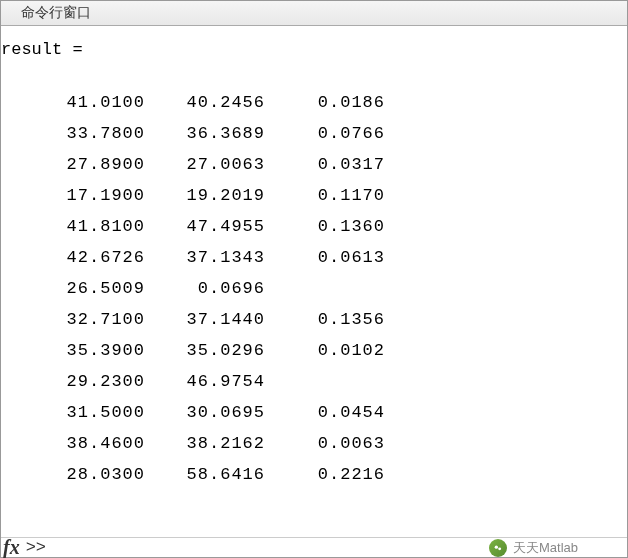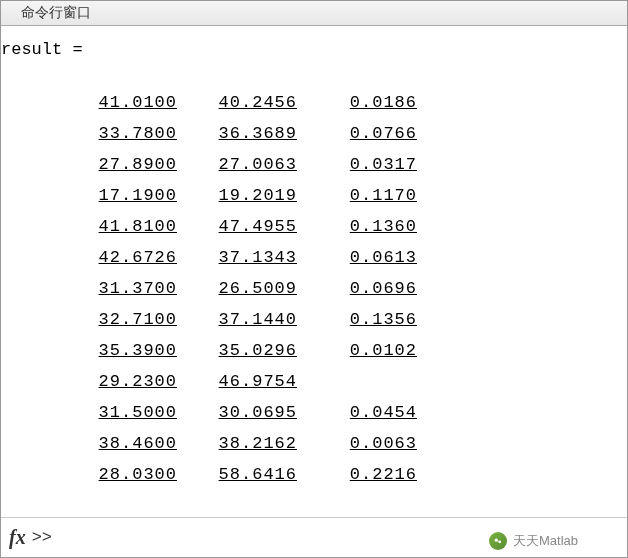--- a/index.html
+++ b/index.html
@@ -36,59 +36,58 @@
       font-family: "Courier New", "SimSun", monospace;
       font-size: 17px;
       color: #000;
       position: relative;
       overflow: hidden;
     }
     .result-label {
       margin-bottom: 28px;
     }
     .data-table {
-      padding-left: 56px;
-      text-decoration: underline;
+      padding-left: 24px;
     }
     .data-row {
       display: flex;
       line-height: 31px;
       height: 31px;
     }
     .col {
       width: 120px;
       text-align: right;
       white-space: pre;
       font-family: "Courier New", monospace;
       letter-spacing: 1px;
     }
     .prompt-bar {
       display: flex;
       align-items: center;
       border-top: 1px solid #ccc;
-      padding: 4px 8px;
+      padding: 4px 2px;
       background: #fff;
-      height: 40px;
+      height: 20px;
     }
     .fx-icon {
       font-family: "Times New Roman", serif;
       font-style: italic;
       font-weight: bold;
       font-size: 20px;
       color: #333;
       margin-right: 6px;
     }
     .prompt-symbol {
       font-family: "Courier New", monospace;
       font-size: 17px;
       color: #333;
     }
     .watermark {
       position: absolute;
-      bottom: 8px;
+      bottom: 1px;
       right: 50px;
       display: flex;
       align-items: center;
       gap: 6px;
       font-size: 13px;
       color: #888;
       font-family: "Microsoft YaHei", sans-serif;
     }
     .watermark-icon {
       width: 18px;
@@ -138,21 +137,20 @@
           <span class="col">41.8100</span>
           <span class="col">47.4955</span>
           <span class="col">0.1360</span>
         </div>
         <div class="data-row">
           <span class="col">42.6726</span>
           <span class="col">37.1343</span>
           <span class="col">0.0613</span>
         </div>
         <div class="data-row">
-          <span class="col">31.3700</span>
           <span class="col">26.5009</span>
           <span class="col">0.0696</span>
         </div>
         <div class="data-row">
           <span class="col">32.7100</span>
           <span class="col">37.1440</span>
           <span class="col">0.1356</span>
         </div>
         <div class="data-row">
           <span class="col">35.3900</span>

